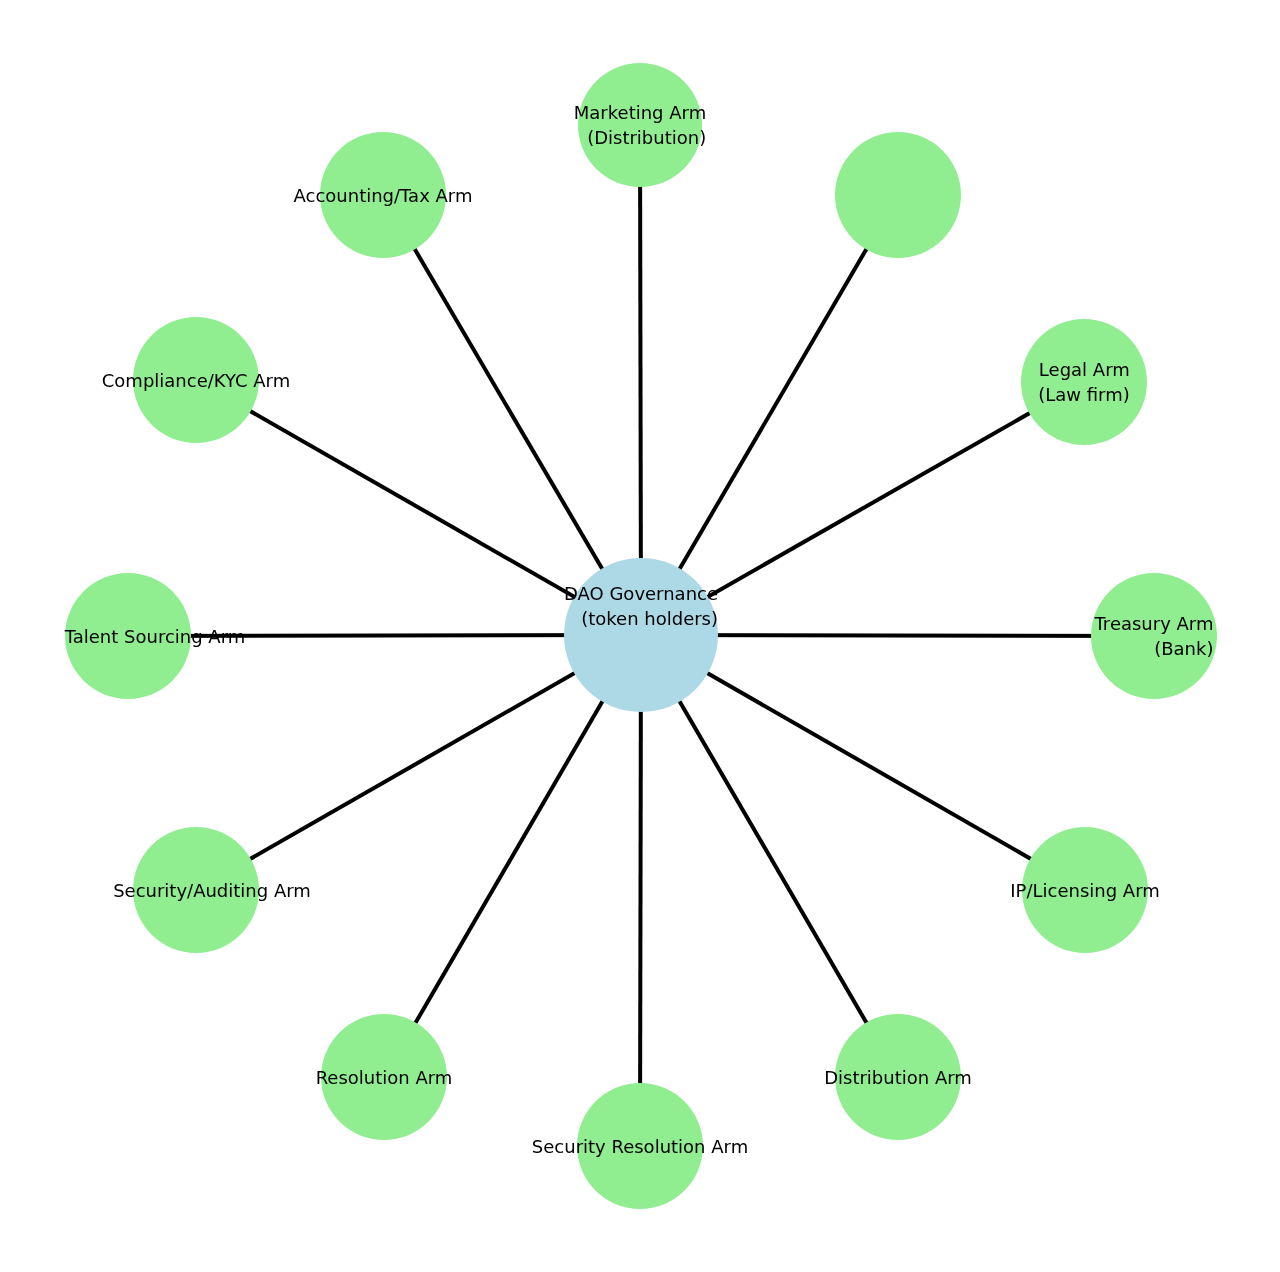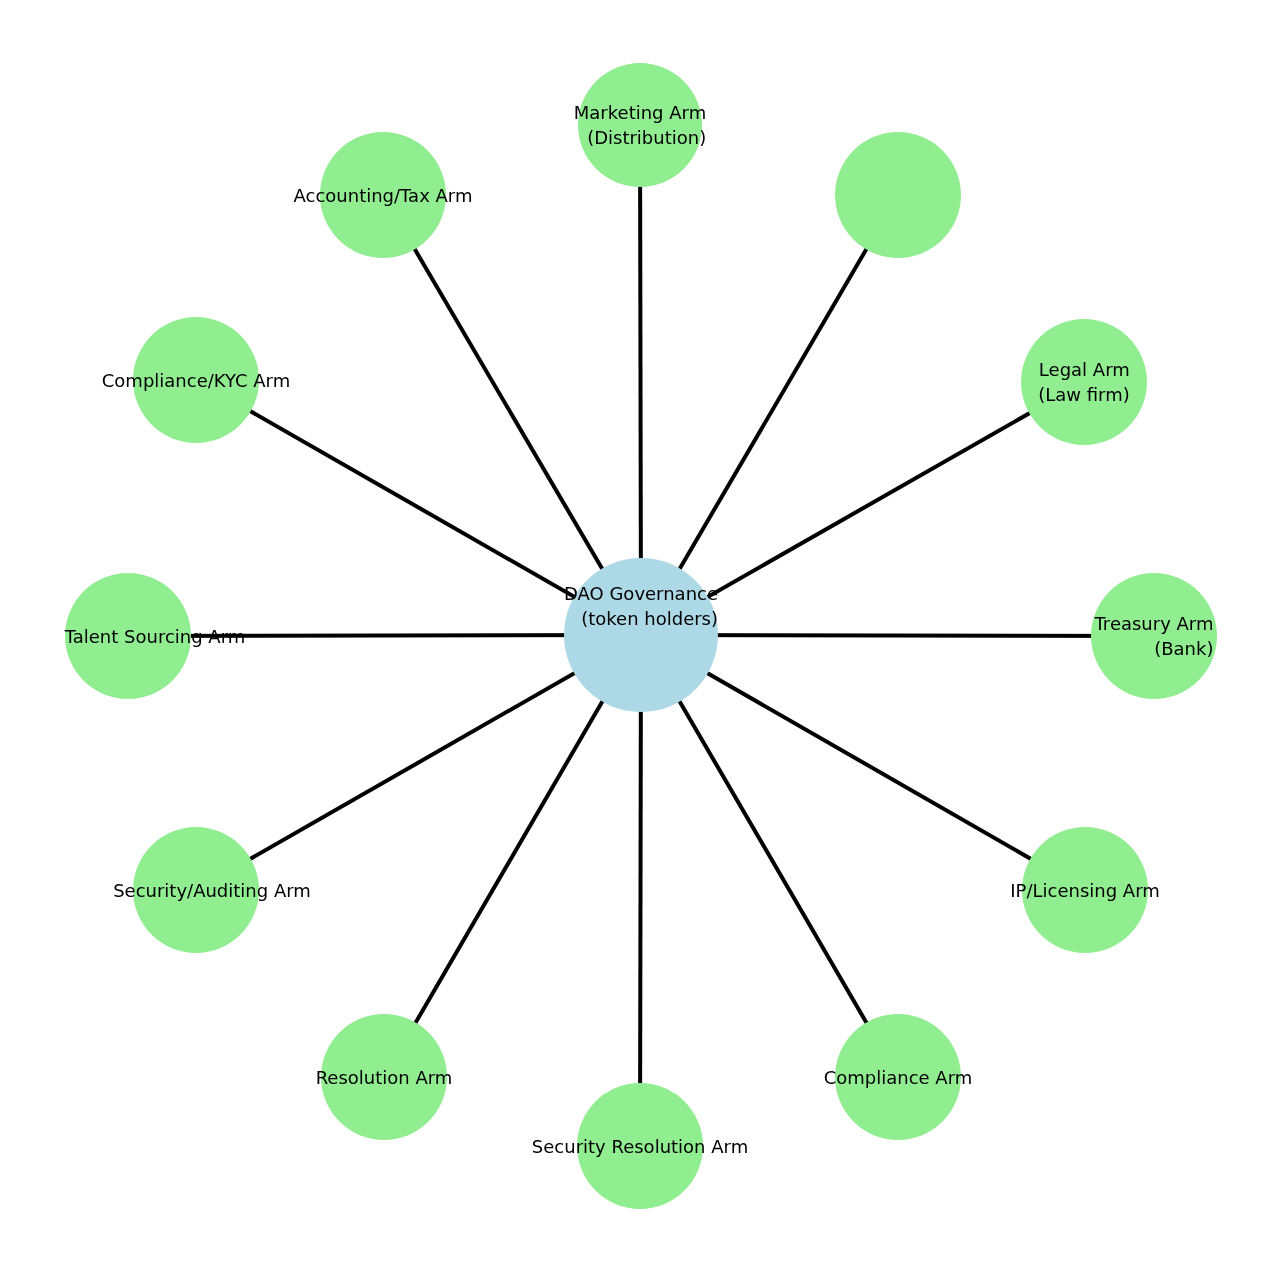--- a/index.html
+++ b/index.html
@@ -80,21 +80,21 @@
       <div class="node" style="left: 196px; top: 380px; width: 126px; height: 126px; background: rgb(144, 238, 144);"></div>
       <div class="node" style="left: 383px; top: 195px; width: 126px; height: 126px; background: rgb(144, 238, 144);"></div>
       <div class="node" style="left: 641px; top: 635px; width: 154px; height: 154px; background: rgb(173, 216, 230);"></div>
       <div class="node-label" style="left: 640px; top: 125px;">Marketing Arm
 (Distribution)</div>
       <div class="node-label" style="left: 1084px; top: 382px;">Legal Arm
 (Law firm)</div>
       <div class="node-label" style="left: 1154px; top: 636px;">Treasury Arm
 (Bank)</div>
       <div class="node-label" style="left: 1085px; top: 890px;">IP/Licensing Arm</div>
-      <div class="node-label" style="left: 898px; top: 1077px;">Compliance Arm</div>
+      <div class="node-label" style="left: 898px; top: 1077px;">Distribution Arm</div>
       <div class="node-label" style="left: 640px; top: 1146px;">Security Resolution Arm</div>
       <div class="node-label" style="left: 384px; top: 1077px;">Resolution Arm</div>
       <div class="node-label" style="left: 196px; top: 890px; margin-left: 16px;">Security/Auditing Arm</div>
       <div class="node-label" style="left: 128px; top: 636px; margin-left: 27px;">Talent Sourcing Arm</div>
       <div class="node-label" style="left: 196px; top: 380px;">Compliance/KYC Arm</div>
       <div class="node-label" style="left: 383px; top: 195px;">Accounting/Tax Arm</div>
       <div class="node-label" style="left: 641px; top: 606px;">DAO Governance
 (token holders)</div>
     </div>
 </div>

